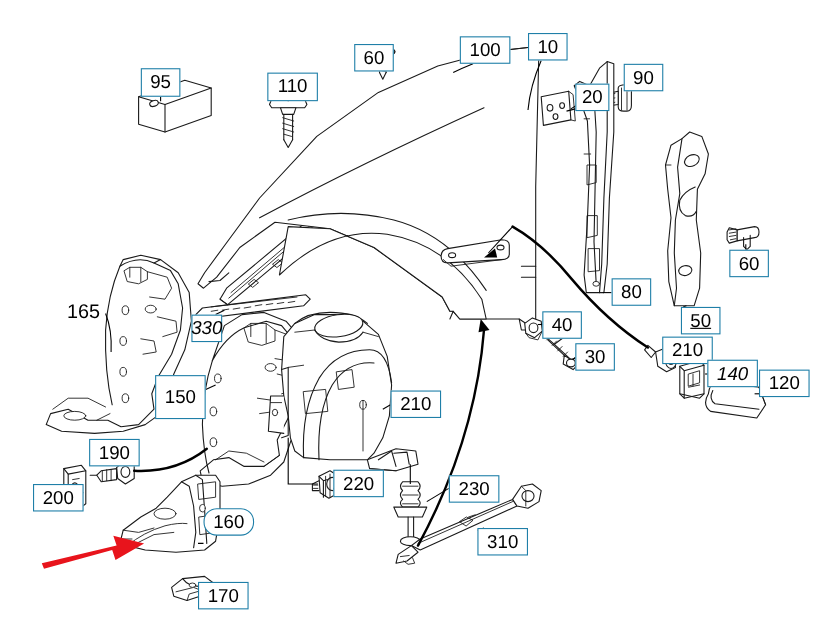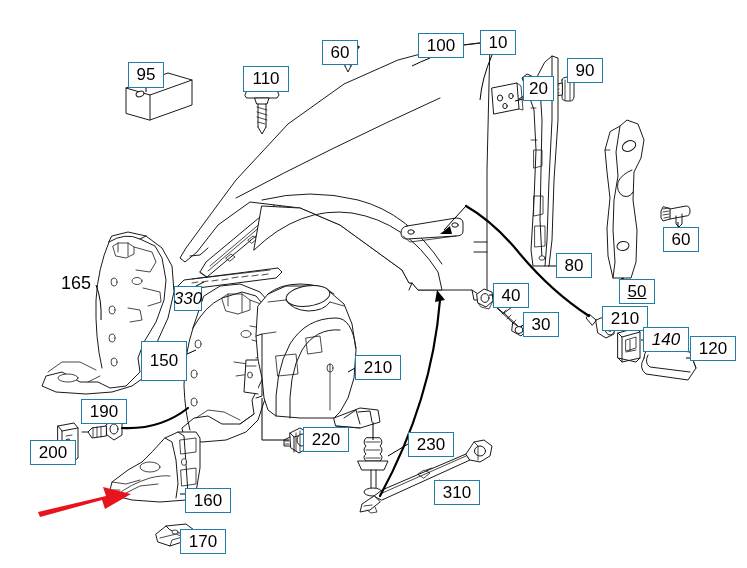--- a/index.html
+++ b/index.html
@@ -657,19 +657,19 @@
   <div class="callout" style="left:355px; top:355px; width:46px; height:25px;">210</div>
 
   <div class="callout" style="left:81px; top:399px; width:46px; height:25px;">190</div>
 
   <div class="callout" style="left:30px; top:440px; width:46px; height:25px;">200</div>
 
   <div class="callout" style="left:303px; top:408px; width:46px; height:25px;margin-top:19px;">220</div>
 
   <div class="callout" style="left:408px; top:432px; width:46px; height:25px;">230</div>
 
-  <div class="callout" style="left:185px; top:488px; width:46px; height:25px;">160</div>
+  <div class="callout" style="left:185px; top:462px; width:46px; height:25px;border-radius:12px;">160</div>
 
   <div class="callout" style="left:180px; top:529px; width:46px; height:25px;">170</div>
 
   <div class="callout" style="left:434px; top:480px; width:46px; height:25px;">310</div>
 
 </div>
 
 </body></html>

